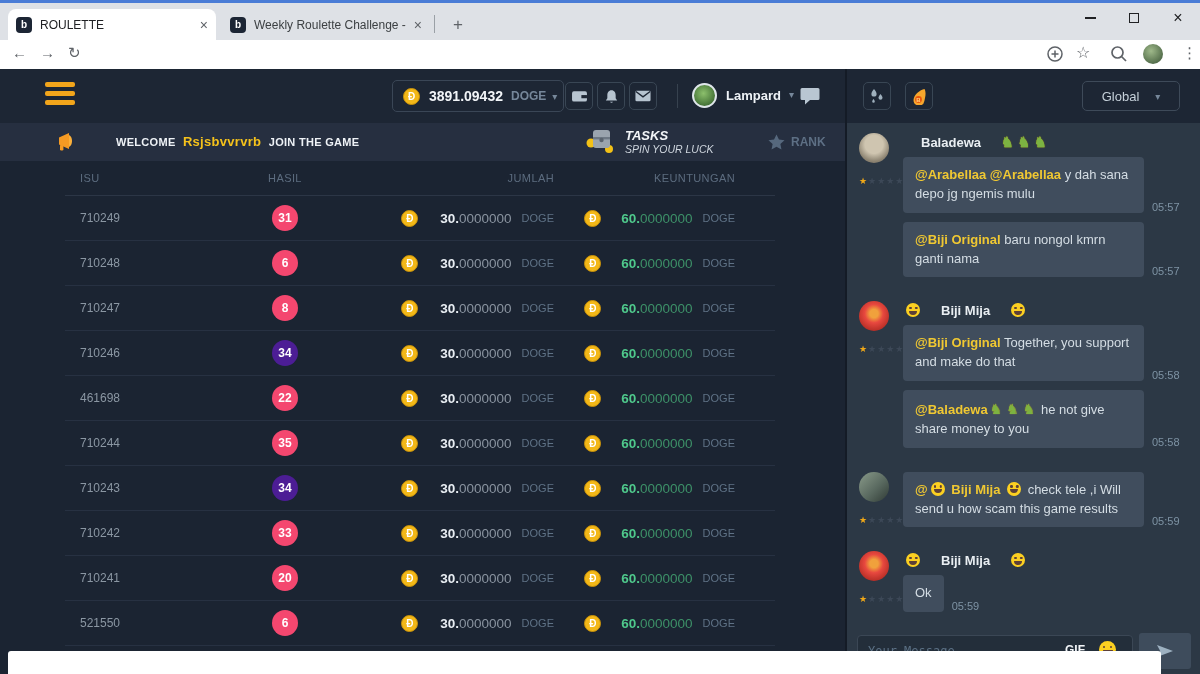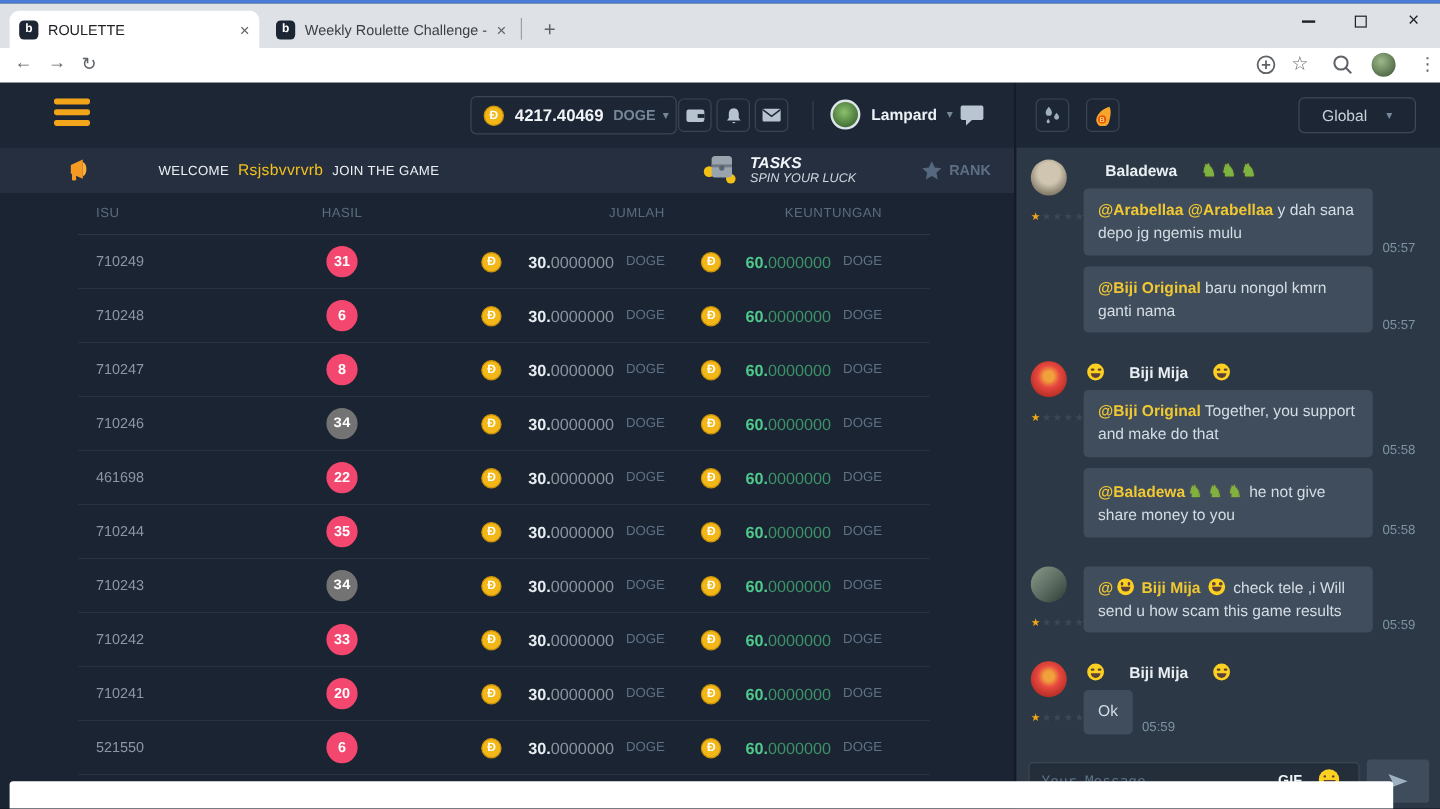--- a/index.html
+++ b/index.html
@@ -49,21 +49,21 @@
   .hdr-btn { position:absolute; top:13px; width:28px; height:28px; border:1px solid #394654; border-radius:5px; display:flex; align-items:center; justify-content:center; }
   #hdr-divider { position:absolute; left:677px; top:15px; width:1px; height:24px; background:#37424f; }
   #user-avatar { position:absolute; left:692px; top:14px; width:25px; height:25px; border-radius:50%; border:2px solid #dfe6ea; background:radial-gradient(circle at 45% 40%, #8cc06c, #4b7a3c 65%, #2f5226); }
   #username { position:absolute; left:726px; top:19px; color:#eef2f6; font-size:13px; font-weight:bold; }
   #user-caret { position:absolute; left:783px; top:20px; }
   #chat-toggle { position:absolute; left:797px; top:14px; width:26px; height:26px; display:flex; align-items:center; justify-content:center; }
 
   
   #banner { position:relative; height:38px; background:#262f40; }
   #megaphone { position:absolute; left:55px; top:9px; }
-  #welcome-text { position:absolute; left:132px; top:11px; font-size:11px; font-weight:normal; color:#eef2f6; letter-spacing:0.3px; }
+  #welcome-text { position:absolute; left:116px; top:11px; font-size:11px; font-weight:bold; color:#eef2f6; letter-spacing:0.3px; }
   #welcome-name { color:#f5c21b; font-size:13px; margin:0 4px; }
   #tasks-block { position:absolute; left:585px; top:3px; display:flex; align-items:center; }
   #tasks-lines { margin-left:8px; font-style:italic; }
   #tasks-title { color:#f2f5f8; font-size:13px; font-weight:bold; }
   #tasks-sub { color:#cfd6de; font-size:10.5px; }
   #rank-block { position:absolute; left:768px; top:11px; display:flex; align-items:center; }
   #rank-label { color:#5d6f84; font-size:12px; font-weight:bold; margin-left:6px; }
 
   
   #bet-table { margin-left:65px; width:710px; }
@@ -71,21 +71,21 @@
   .th { font-size:11px; color:#5c6c7f; letter-spacing:0.4px; }
   .th-issue { padding-left:15px; text-align:left; }
   .th-hasil { text-align:center; }
   .th-jumlah { text-align:right; padding-right:6px; }
   .th-keunt { text-align:right; padding-right:40px; }
   .trow { display:grid; grid-template-columns:160px 120px 215px 215px; height:45px; align-items:center; border-bottom:1px solid #273142; }
   .col-issue { padding-left:15px; font-size:12px; color:#8b97a3; }
   .col-hasil { text-align:center; }
   .badge { display:inline-flex; width:26px; height:26px; border-radius:50%; color:#fff; font-size:12px; font-weight:bold; align-items:center; justify-content:center;text-align:center; }
   .badge-red { background:#f4476f; }
-  .badge-black { background:#737373;font-family:Liberation Mono, monospace; }
+  .badge-black { background:#4c1d95; }
   .col-amount, .col-profit { display:flex; align-items:center; justify-content:flex-end; padding-right:6px; }
   .col-profit { padding-right:40px; }
   .amt-main { color:#e8edf2; font-size:13.5px; font-weight:bold; margin-left:22px; }
   .amt-zeros { color:#8a94a0; font-size:13.5px; }
   .pft-main { color:#4fc98c; font-size:13.5px; font-weight:bold; margin-left:20px; }
   .pft-zeros { color:#3d9168; font-size:13.5px; }
   .cur { color:#5f7286; font-size:11px; margin-left:10px; }
 
   
   #chat-header { position:relative; height:54px; background:#1d2634; flex:0 0 54px; }
@@ -183,21 +183,21 @@
 
       <div id="site-header">
         <div id="hamburger">
             <div></div>
             <div></div>
             <div></div>
           </div>
 
         <div id="balance-pill">
           <span class="coin">Ð</span>
-          <span id="balance-val">4217.40469</span>
+          <span id="balance-val">3891.09432</span>
           <span id="balance-cur">DOGE</span>
           <span class="caret">▾</span>
         </div>
 
         <div class="hdr-btn" style="left:565px">
           <svg width="17" height="14" viewBox="0 0 18 15">
             <rect x="1" y="2.5" width="16" height="11" rx="2" fill="#b7c4d0"></rect>
             <rect x="11" y="6.5" width="6" height="3.4" fill="#1d2634"></rect>
           </svg>
         </div>

